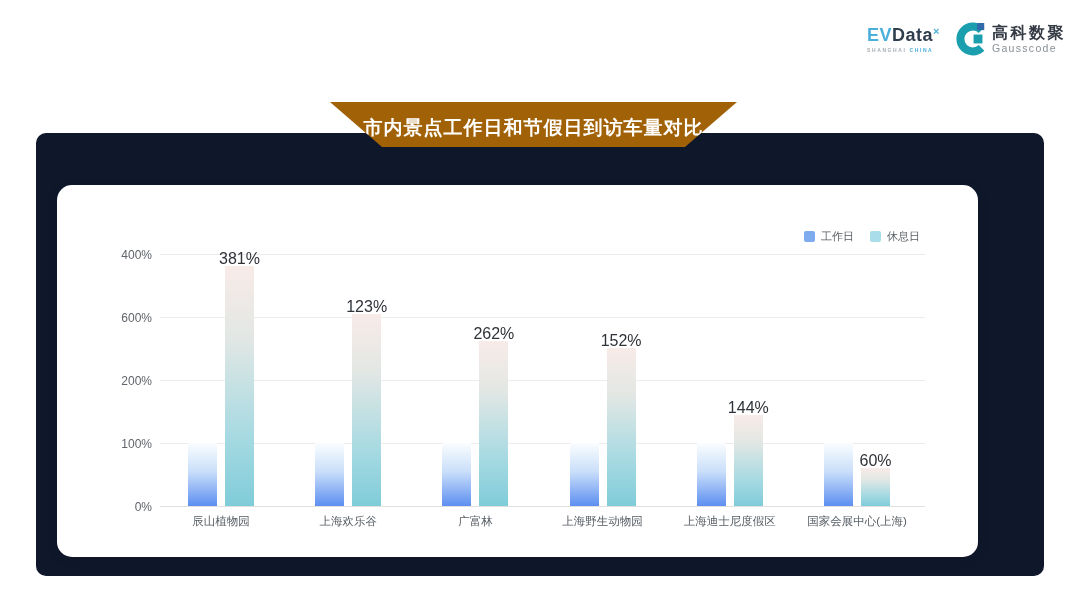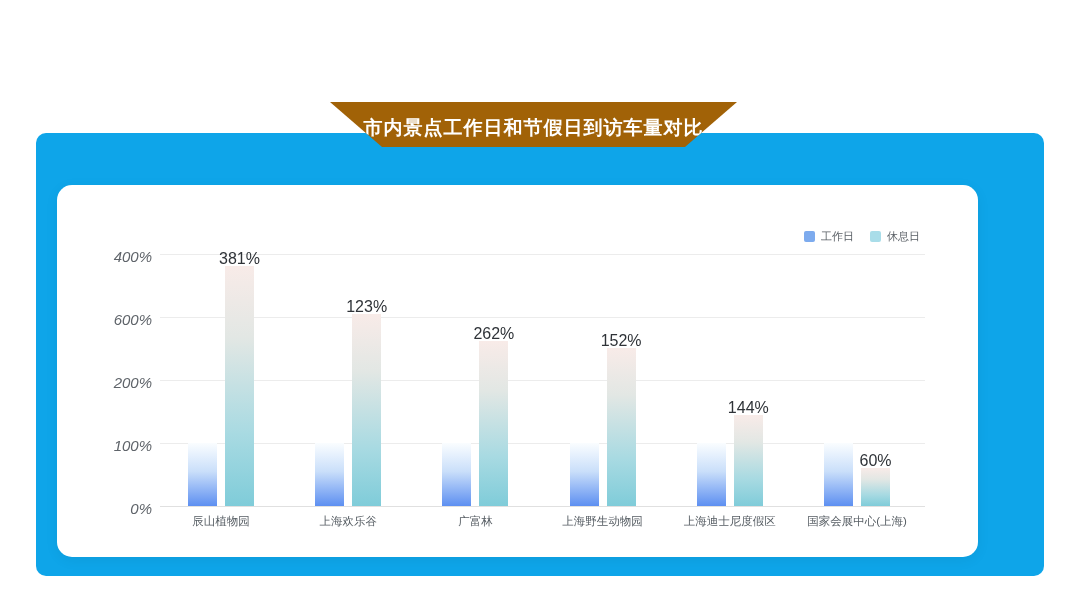--- a/index.html
+++ b/index.html
@@ -33,40 +33,57 @@
            background:#f6f6f8; border-radius:10px; z-index:1; }
   .card  { position:absolute; left:21px; top:52px; width:921px; height:372px;
            background:#ffffff; border-radius:15px;
            box-shadow:0 3px 14px rgba(0,0,0,.06); }
 
   
   .chart { position:absolute; inset:0; }
   .grid-line { position:absolute; height:1px; background:#ececec; }
   .grid-line.axis-line { background:#e0e0e0; }
   .y-tick { position:absolute; left:38px; width:57px; text-align:right;
-            font-size:15px; color:#5f646a;font-style:italic; }
+            font-size:12px; color:#5f646a; }
   .bar { position:absolute; }
   .x-label { position:absolute; width:150px; text-align:center; font-size:11.5px; color:#565d63; }
   .val-label { position:absolute; width:80px; text-align:center; font-size:16px; color:#2f3338; }
 
   .legend { position:absolute; top:44px; right:58px; display:flex; gap:16px; align-items:center; }
   .legend-item { display:flex; align-items:center; gap:6px; font-size:11px; color:#5a6066; cursor:default; }
   .legend-swatch { width:11px; height:11px; border-radius:2px; display:inline-block; }
 </style>
 </head>
 <body>
 
 <div class="page">
 
+  <header class="logos">
+    <div class="evdata">
+      <div class="evdata-line"><span class="ev">EV</span><span class="dt">Data</span><span class="sup">×</span></div>
+      <div class="evdata-sub"><span class="sh">SHANGHAI</span> <span class="ch">CHINA</span></div>
+    </div>
+    <div class="gauss">
+      <svg width="32" height="34" viewBox="0 0 36 38">
+        <path d="M 31 9 A 14 14 0 1 0 31 29" stroke="#1b9fae" stroke-width="9" fill="none"></path>
+        <rect x="22" y="14" width="10" height="10" fill="#1b9fae"></rect>
+        <rect x="26" y="1" width="8" height="8" fill="#2f6bab"></rect>
+      </svg>
+      <div>
+        <div class="cn">高科数聚</div>
+        <div class="en">Gausscode</div>
+      </div>
+    </div>
+  </header>
 
   <div class="banner" style="background: #a16207;">
     <span>市内景点工作日和节假日到访车量对比</span>
   </div>
 
-  <div class="panel" style="background: #0ea5e9;">
+  <div class="panel" style="background: #0f172a;">
     <div class="card">
       <div class="legend" id="legend">
           <div class="legend-item">
             <span class="legend-swatch" style="background: rgb(125, 171, 238);"></span>
             <span>工作日</span>
           </div>
           <div class="legend-item">
             <span class="legend-swatch" style="background: rgb(169, 221, 233);"></span>
             <span>休息日</span>
           </div>

